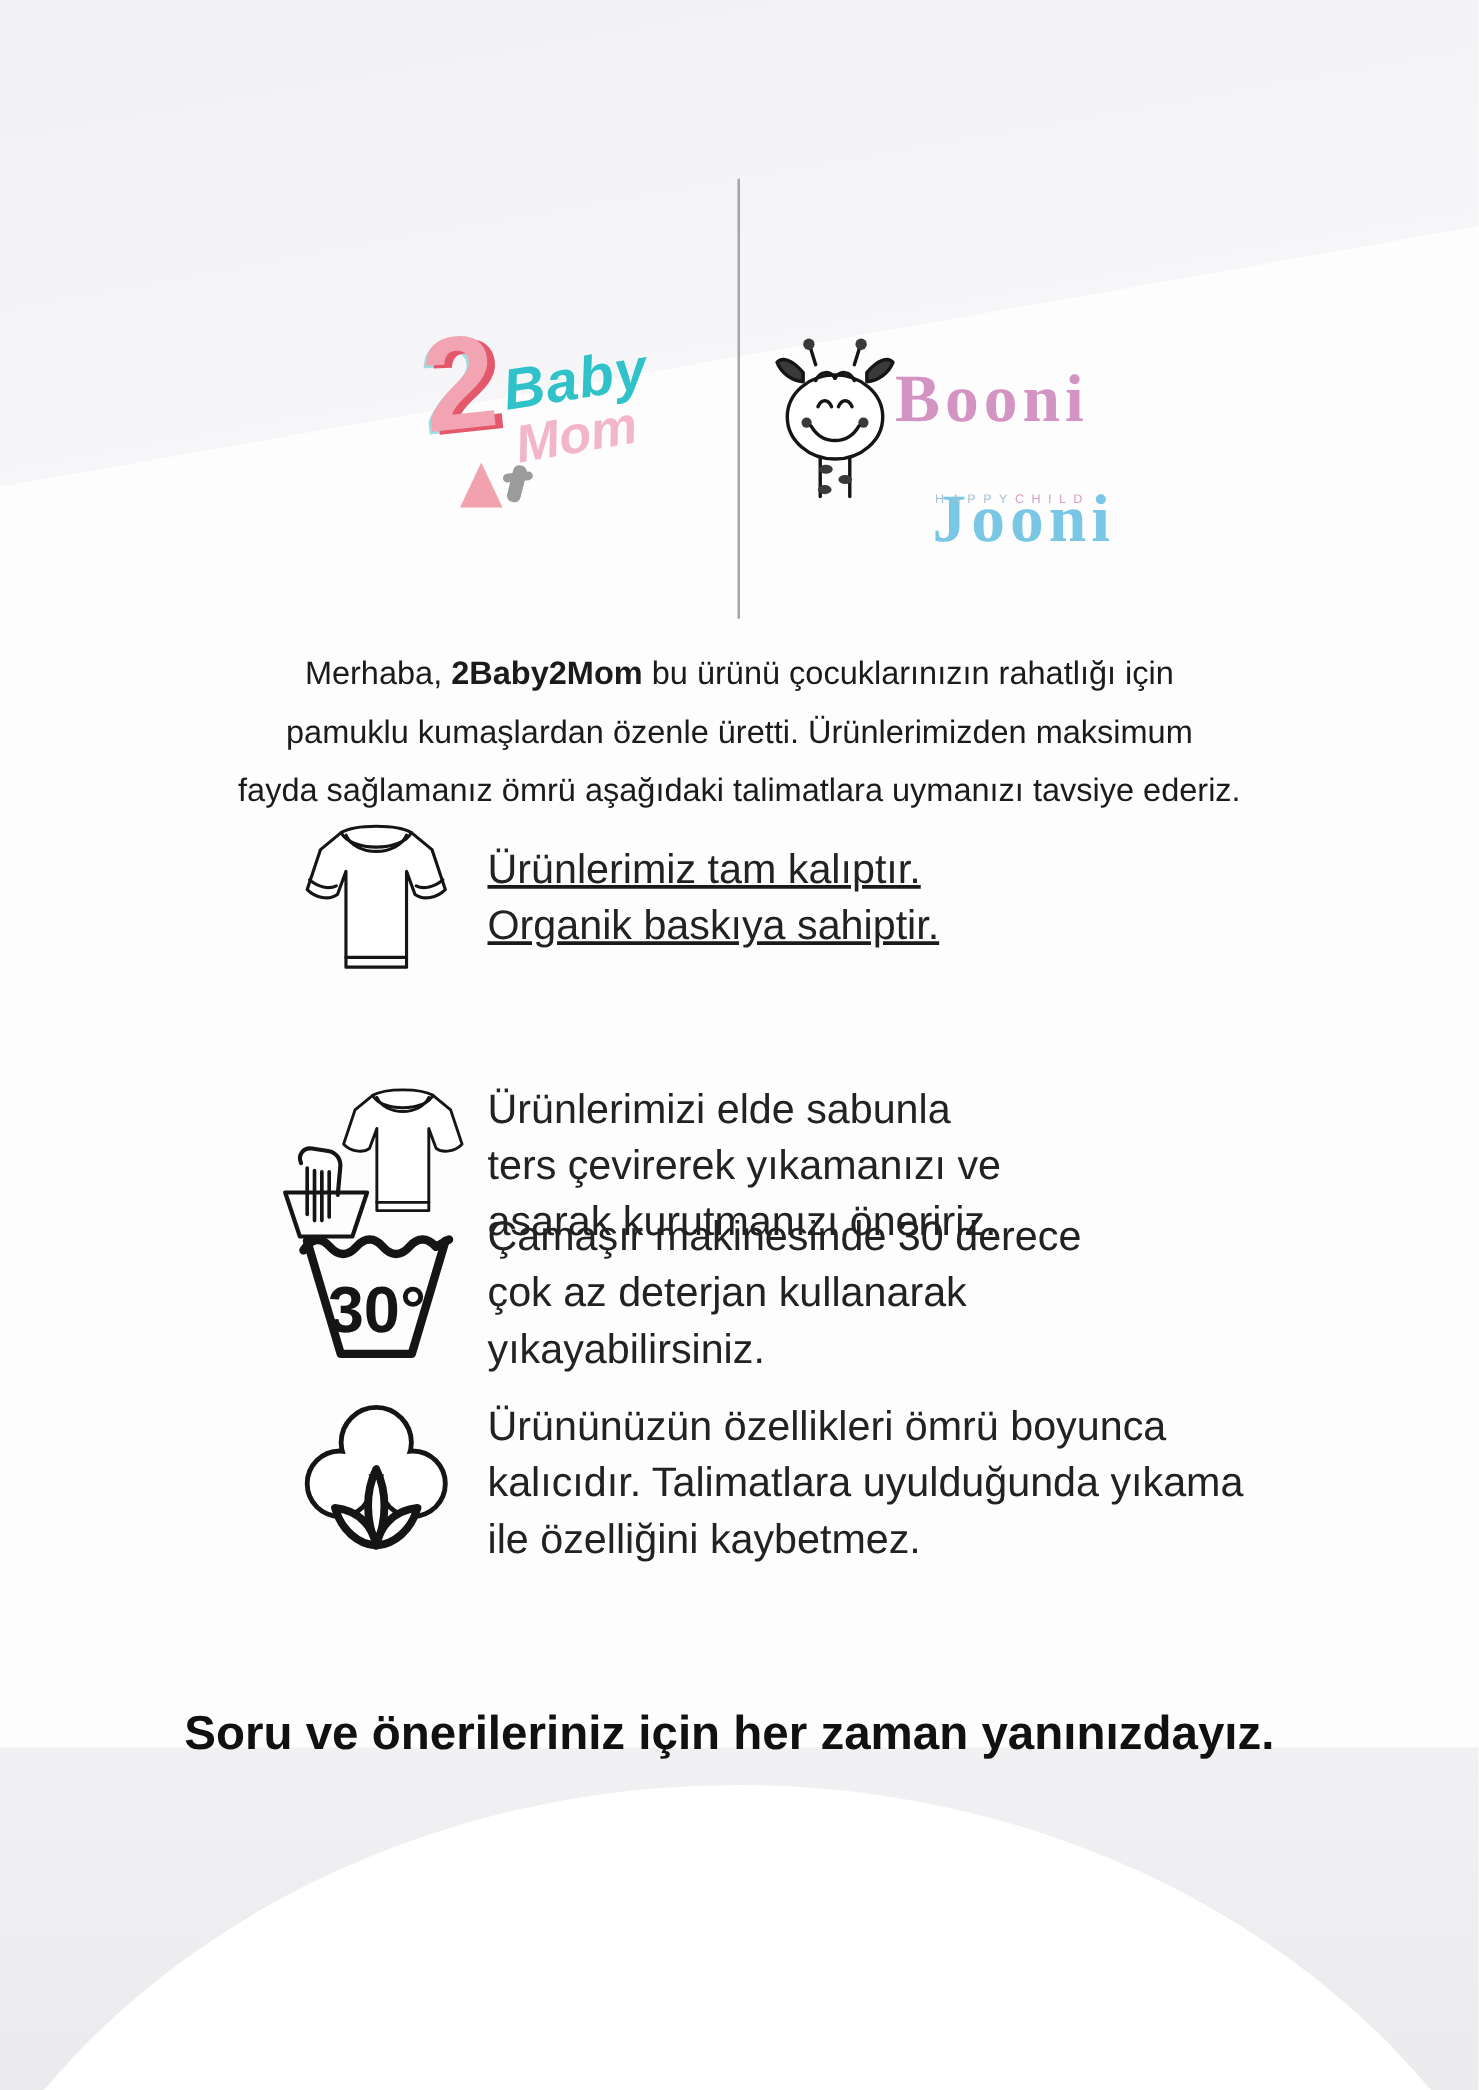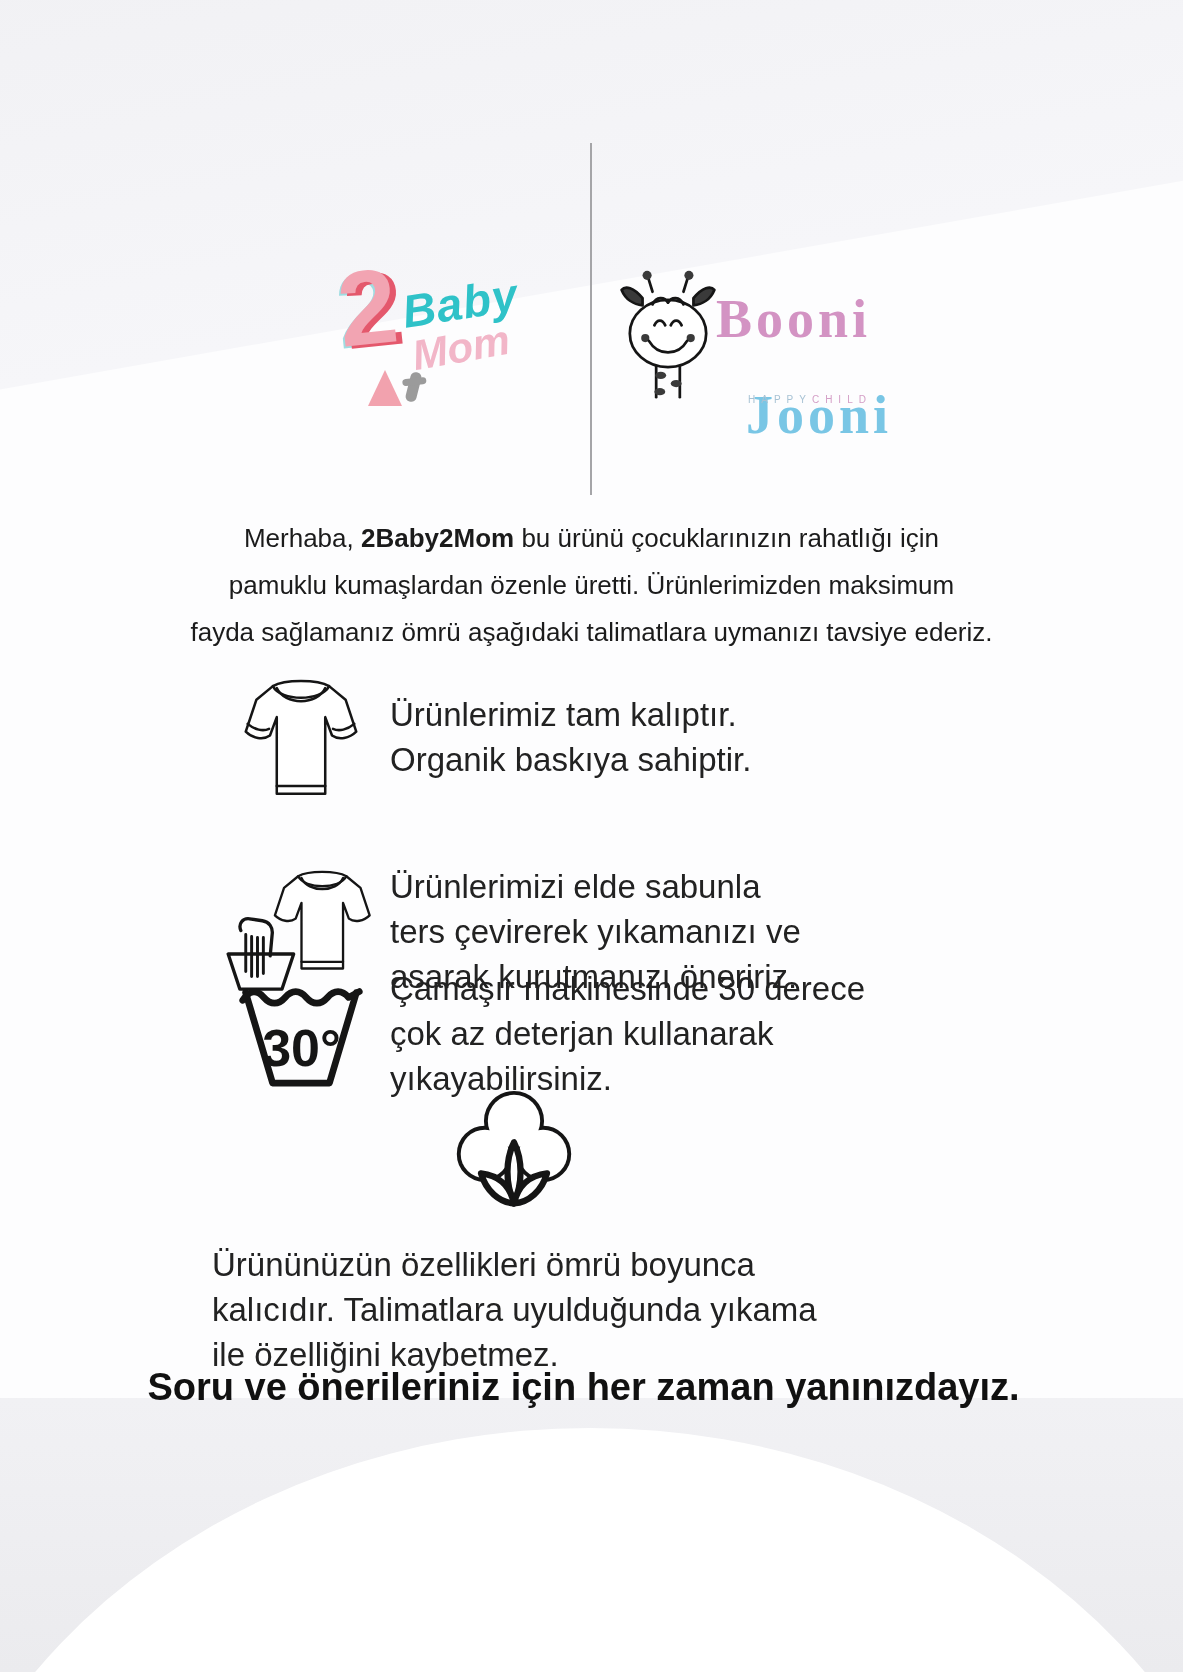--- a/index.html
+++ b/index.html
@@ -88,24 +88,24 @@
   
   .intro{
     position:absolute;left:30px;right:30px;top:515px;
     text-align:center;font-size:26px;line-height:47px;color:#1b1b1b;
   }
   .intro b{font-weight:700;}
   
   .inst-row{
     position:absolute;left:212px;display:flex;align-items:center;
   }
-  .row1{top:676px;}
+  .row1{top:656px;text-decoration:underline;}
   .row2{top:864px;}
   .row3{top:966px;}
-  .row4{top:1064px;flex-direction:column;}
+  .row4{top:1118px;}
   .icon-cell{
     width:178px;display:flex;justify-content:center;align-items:center;flex:0 0 178px;
   }
   .inst-text{
     white-space:pre-line;
     font-size:33px;line-height:45px;color:#222222;
   }
   
   .footer{
     position:absolute;left:0;right:16px;top:1366px;

